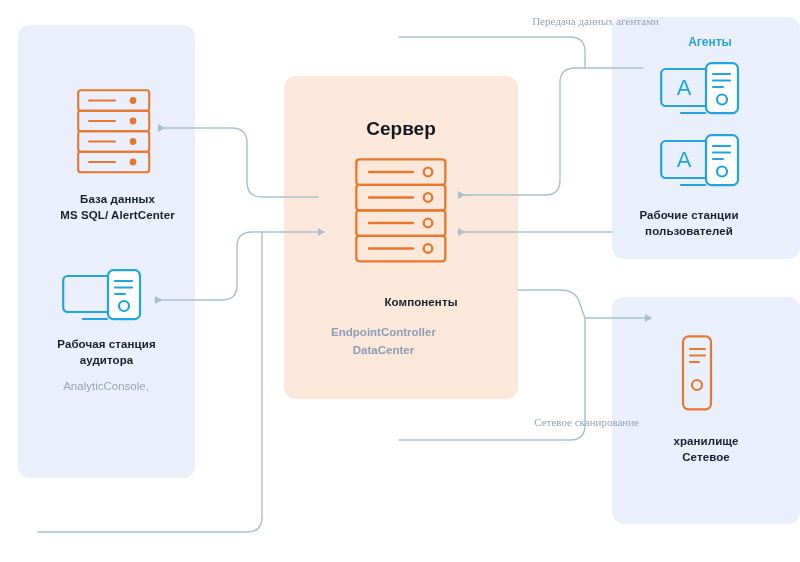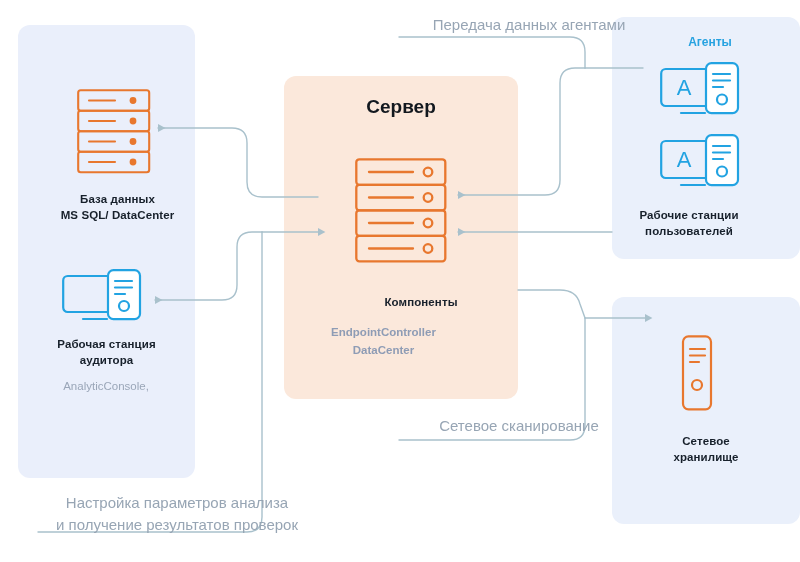--- a/index.html
+++ b/index.html
@@ -22,27 +22,27 @@
 
   
   #links{position:absolute;left:0;top:0;width:800px;height:562px;}
 
   
   .lbl{position:absolute;text-align:center;line-height:1.35;}
   .title-dark{color:#17202b;font-weight:bold;font-size:11.5px;letter-spacing:.1px;}
   .title-big{color:#12181f;font-weight:bold;font-size:19px;}
   .sub-gray{color:#9aa6b8;font-weight:normal;font-size:11.5px;line-height:1.5;}
   .sub-blue{color:#8e9cb5;font-weight:bold;font-size:11.5px;line-height:1.6;}
-  .cap-gray{color:#97a5b4;font-size:15px;line-height:1.45;text-align:center;}
+  .cap-gray{color:#97a5b4;font-size:11px;line-height:1.45;text-align:right;font-family:Liberation Serif, serif;}
   .agents-title{color:#27a2e0;font-weight:bold;font-size:12px;}
 
   #db-label{left:18px;top:192px;width:199px;}
   #auditor-label{left:18px;top:337px;width:177px;}
   #auditor-sub{left:18px;top:378px;width:176px;}
-  #server-title{left:284px;top:94px;width:234px;}
+  #server-title{left:284px;top:116px;width:234px;}
   #components-label{left:284px;top:295px;width:274px;}
   #components-sub{left:284px;top:323px;width:199px;}
   #agents-title{left:612px;top:34px;width:196px;}
   #ws-label{left:612px;top:208px;width:154px;}
   #storage-label{left:612px;top:434px;width:188px;}
 
   #cap-agents{left:399px;top:14px;width:260px;}
   #cap-scan{left:399px;top:415px;width:240px;}
   #cap-settings{left:37px;top:492px;width:280px;}
 
@@ -175,21 +175,21 @@
       <rect x="8" y="1.3" width="28" height="73" rx="5.5"></rect>
       <line x1="15" y1="14" x2="30" y2="14"></line>
       <line x1="15" y1="20.5" x2="30" y2="20.5"></line>
       <line x1="15" y1="27" x2="24" y2="27"></line>
       <circle cx="22" cy="50" r="5"></circle>
     </g>
   </svg>
 
   <div class="lbl title-dark" id="db-label">
     <div>База данных</div>
-    <div>MS SQL/ DataCenter</div>
+    <div>MS SQL/ AlertCenter</div>
   </div>
 
   <div class="lbl title-dark" id="auditor-label">
     <div>Рабочая станция</div>
     <div>аудитора</div>
   </div>
 
   <div class="lbl sub-gray" id="auditor-sub">
     <div>AnalyticConsole,</div>
   </div>
@@ -204,26 +204,22 @@
   </div>
 
   <div class="lbl agents-title" id="agents-title">Агенты</div>
 
   <div class="lbl title-dark" id="ws-label">
     <div>Рабочие станции</div>
     <div>пользователей</div>
   </div>
 
   <div class="lbl title-dark" id="storage-label">
+    <div>хранилище</div>
     <div>Сетевое</div>
-    <div>хранилище</div>
   </div>
 
   <div class="lbl cap-gray" id="cap-agents">Передача данных агентами</div>
 
   <div class="lbl cap-gray" id="cap-scan">Сетевое сканирование</div>
 
-  <div class="lbl cap-gray" id="cap-settings">
-    <div>Настройка параметров анализа</div>
-    <div>и получение результатов проверок</div>
-  </div>
 
 </div>
 
 </body></html>

